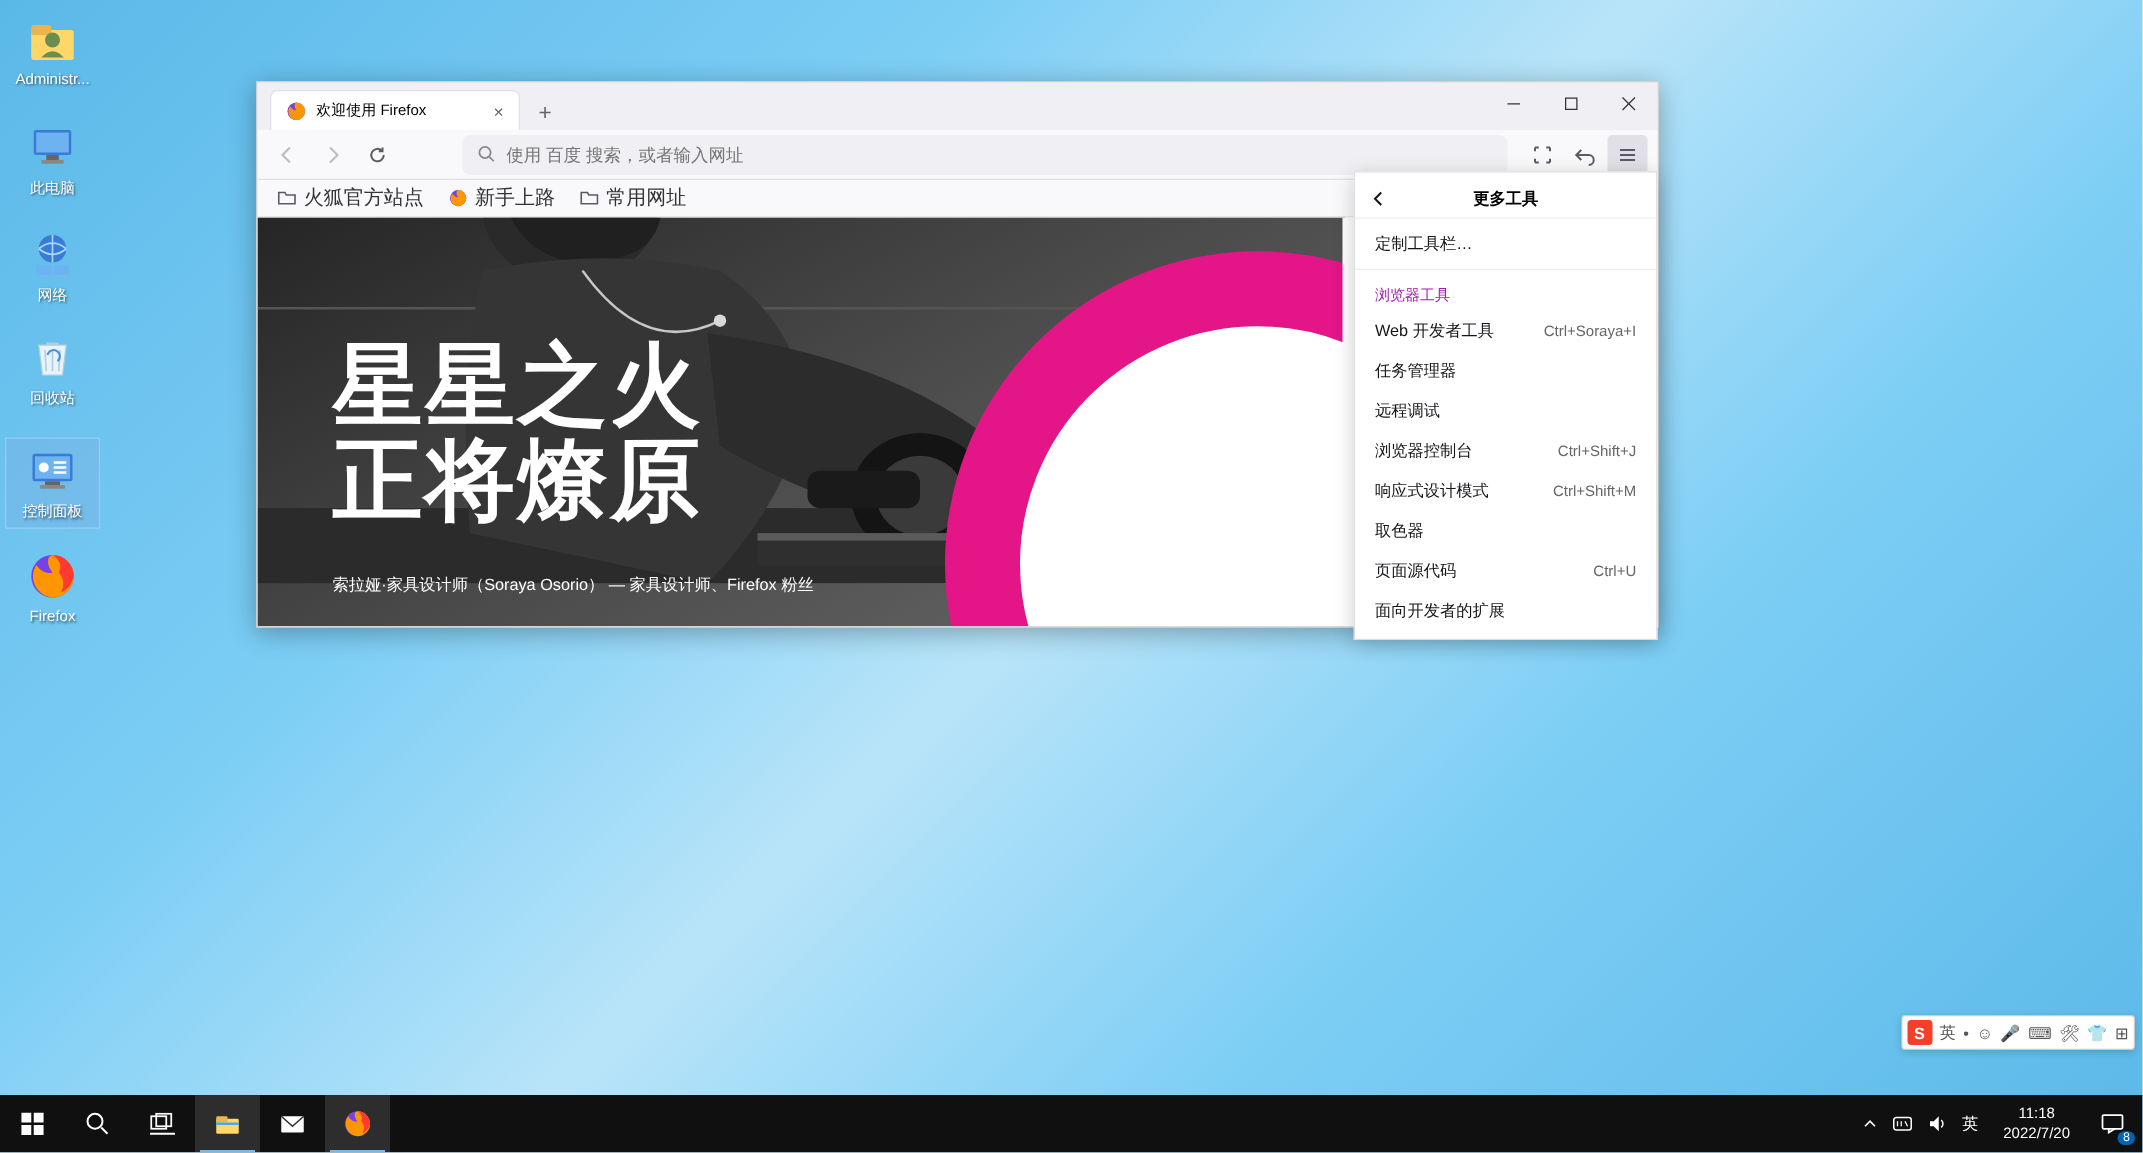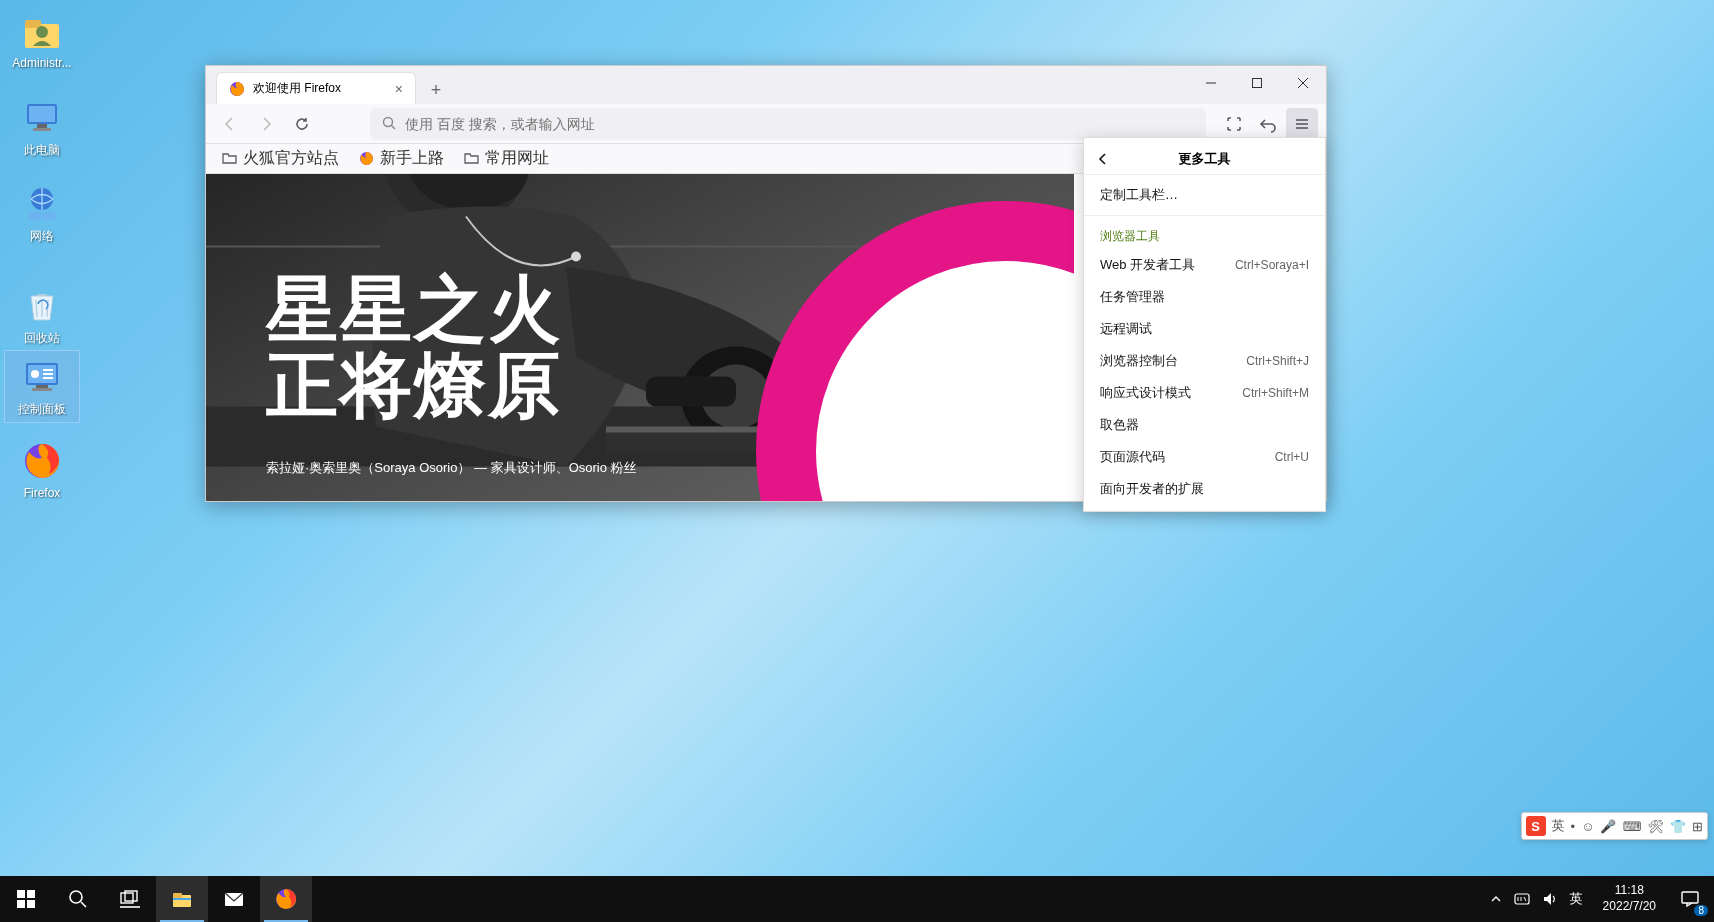--- a/index.html
+++ b/index.html
@@ -46,21 +46,21 @@
 .pink-circle { position: absolute; right: -180px; bottom: -200px; width: 500px; height: 500px; border-radius: 50%; background: #fff; border: 60px solid #e31587; }
 .content-right { position: absolute; right: 0; top: 0; bottom: 0; width: 252px; background: #fff; display: flex; flex-direction: column; align-items: center; justify-content: center; font-size: 20px; font-weight: 700; color: #15141a; }
 
 
 .dropdown-menu { position: absolute; right: 0; top: 137px; width: 243px; background: #fff; border: 1px solid #ddd; box-shadow: 0 4px 16px rgba(0,0,0,0.2); padding: 6px 0; z-index: 100; }
 .dropdown-header { display: flex; align-items: center; padding: 6px 12px; font-size: 13px; font-weight: 600; position: relative; border-bottom: 1px solid #eee; margin-bottom: 4px; }
 .dropdown-back { position: absolute; left: 12px; cursor: pointer; font-size: 16px; }
 .dropdown-header-title { flex: 1; text-align: center; }
 .dropdown-item { display: flex; align-items: center; justify-content: space-between; padding: 7px 16px; font-size: 13px; cursor: pointer; color: #15141a; }
 .dropdown-item .shortcut { color: #666; font-size: 12px; }
-.dropdown-section-label { padding: 8px 16px 4px; font-size: 12px; color: #4d7c0f; }
+.dropdown-section-label { padding: 8px 16px 4px; font-size: 12px; color: #a21caf; }
 .dropdown-sep { height: 1px; background: #eee; margin: 4px 0; }
 
 
 .ime-bar { position: absolute; right: 6px; bottom: 82px; height: 28px; background: #fff; border: 1px solid #ccc; border-radius: 3px; display: flex; align-items: center; padding: 0 4px; gap: 6px; box-shadow: 0 2px 6px rgba(0,0,0,0.15); }
 .ime-bar .ime-logo { width: 20px; height: 20px; background: #f54029; border-radius: 3px; color: #fff; font-weight: bold; display: flex; align-items: center; justify-content: center; font-size: 13px; }
 .ime-bar .ime-item { font-size: 13px; color: #555; cursor: pointer; }
 
 
 .taskbar { position: absolute; bottom: 0; left: 0; right: 0; height: 46px; background: #101010; display: flex; align-items: center; color: #fff; }
 .taskbar-item { width: 52px; height: 46px; display: flex; align-items: center; justify-content: center; cursor: pointer; position: relative; }
@@ -104,21 +104,21 @@
     <div class="icon-img">
       <svg width="42" height="42" viewBox="0 0 42 42">
           <circle cx="21" cy="17" r="11" fill="#3a7bd5"></circle>
           <path d="M10 17 Q21 8 32 17 M10 17 Q21 26 32 17 M21 6 L21 28" stroke="#a8d8ff" stroke-width="1.3" fill="none"></path>
           <rect x="8" y="30" width="12" height="8" rx="1" fill="#6db3f2"></rect>
           <rect x="22" y="30" width="12" height="8" rx="1" fill="#6db3f2"></rect>
         </svg>
     </div>
     <div class="label">网络</div>
   </div>
-  <div class="desktop-icon" style="top:280px; left:4px;">
+  <div class="desktop-icon" style="top:260px; left:4px;">
     <div class="icon-img">
       <svg width="42" height="42" viewBox="0 0 42 42">
           <path d="M10 12 L32 12 L29 36 L13 36 Z" fill="#e8f4fb" stroke="#b0cde0" stroke-width="1"></path>
           <path d="M15 16 L16 33 M21 16 L21 33 M27 16 L26 33" stroke="#b0cde0" stroke-width="1.3"></path>
           <path d="M16 10 L26 10 L26 12 L16 12 Z" fill="#b0cde0"></path>
           <path d="M17 20 a5 5 0 1 1 8 5" stroke="#4a90d9" stroke-width="1.6" fill="none"></path>
         </svg>
     </div>
     <div class="label">回收站</div>
   </div>
@@ -307,21 +307,21 @@
           <line x1="580" y1="320" x2="700" y2="380"></line>
           <line x1="580" y1="308" x2="700" y2="260"></line>
           <line x1="585" y1="315" x2="770" y2="310"></line>
           <line x1="585" y1="322" x2="720" y2="395"></line>
         </g>
       </svg>
       <div class="hero-title">
         <div>星星之火</div>
         <div>正将燎原</div>
       </div>
-      <div class="hero-caption">索拉娅·奥索里奥（Soraya Osorio） — 家具设计师、Osorio 粉丝</div>
+      <div class="hero-caption">索拉娅·家具设计师（Soraya Osorio） — 家具设计师、Firefox 粉丝</div>
       <div class="pink-circle"></div>
     </div>
     <div class="content-right">
       <div>将 Firef</div>
       <div>栏</div>
     </div>
   </div>
 
 </div>
 

